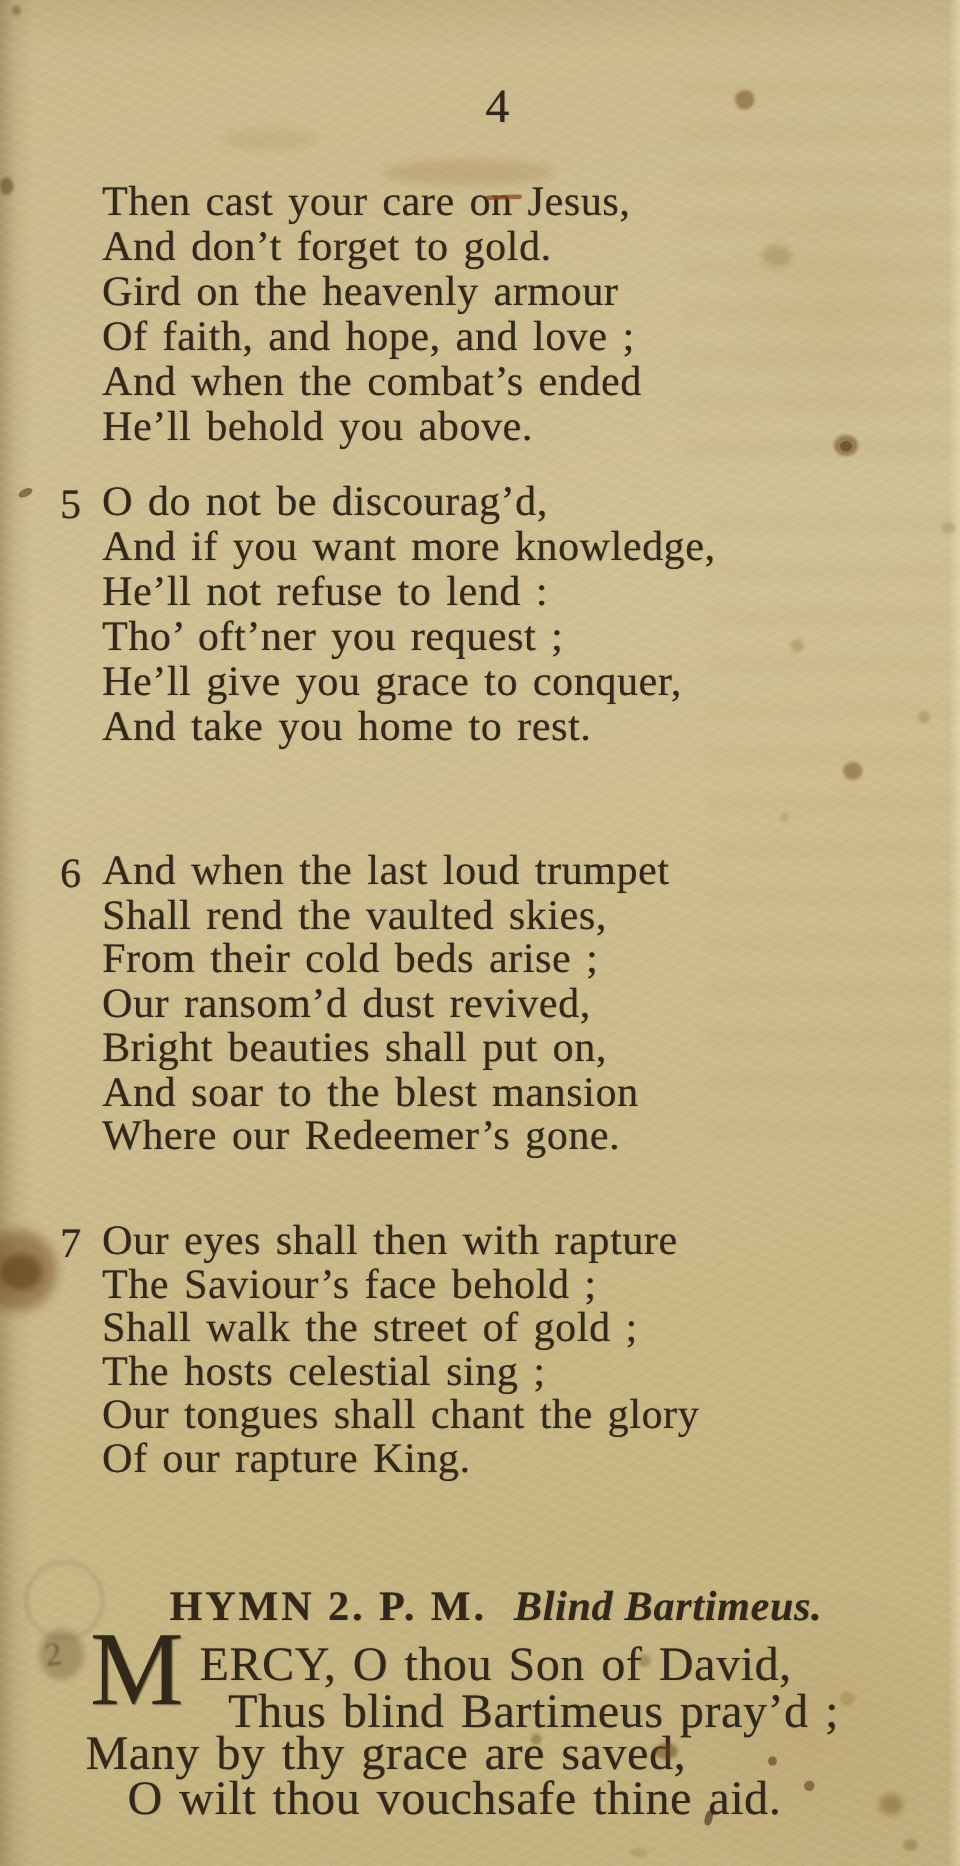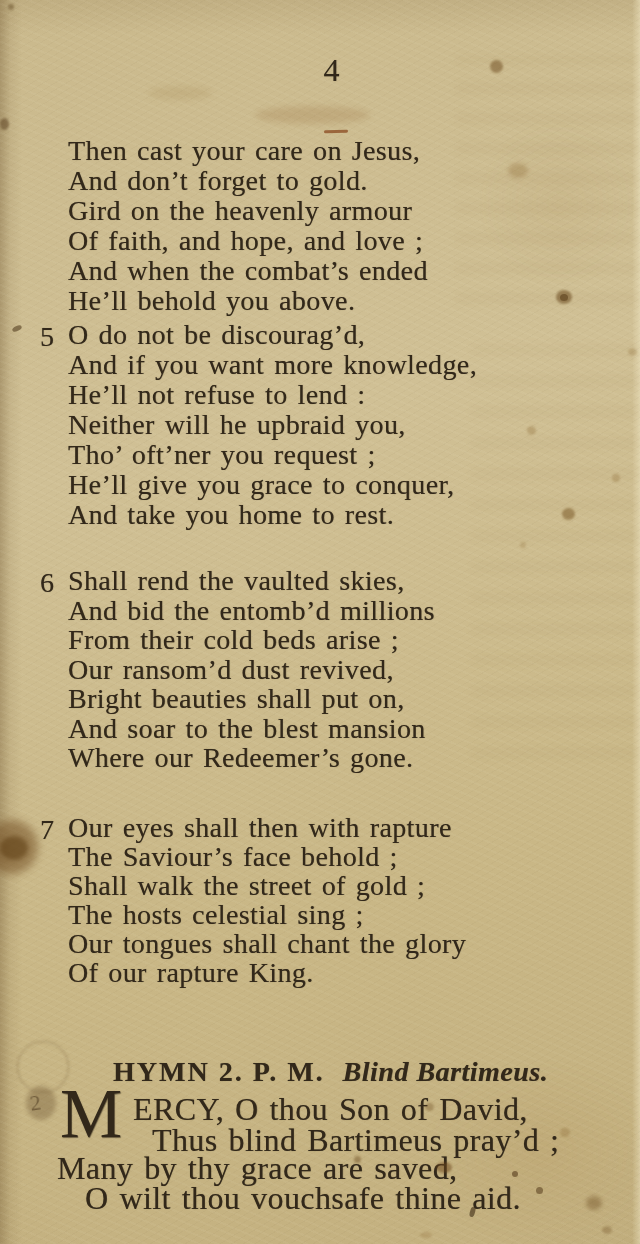--- a/index.html
+++ b/index.html
@@ -98,46 +98,45 @@
 
   <div class="texture"></div>
 
   <div class="ghost gbands1"></div>
   <div class="ghost gbands2"></div>
   <div class="ghost gblot1"></div>
   <div class="ghost gblot2"></div>
 
   <div class="pagenum ink">4</div>
 
-  <div class="stanza lh30 ink" style="top:136px;">
+  <div class="stanza lh30 ink" style="top:120px;">
     <div class="line">Then cast your care on Jesus,</div>
     <div class="line">And don’t forget to gold.</div>
     <div class="line">Gird on the heavenly armour</div>
     <div class="line">Of faith, and hope, and love ;</div>
     <div class="line">And when the combat’s ended</div>
     <div class="line">He’ll behold you above.</div>
   </div>
 
   <div class="rust-mark"></div>
 
   <div class="stanza lh30 ink" style="top:320px;">
     <span class="vnum">5</span>
     <div class="line">O do not be discourag’d,</div>
     <div class="line">And if you want more knowledge,</div>
     <div class="line">He’ll not refuse to lend :</div>
-    <div class="line">Neither will he upbraid you,</div>
     <div class="line">Tho’ oft’ner you request ;</div>
     <div class="line">He’ll give you grace to conquer,</div>
     <div class="line">And take you home to rest.</div>
   </div>
 
   <div class="stanza lh295 ink" style="top:566px;">
     <span class="vnum">6</span>
+    <div class="line">And when the last loud trumpet</div>
     <div class="line">Shall rend the vaulted skies,</div>
-    <div class="line">And bid the entomb’d millions</div>
     <div class="line">From their cold beds arise ;</div>
     <div class="line">Our ransom’d dust revived,</div>
     <div class="line">Bright beauties shall put on,</div>
     <div class="line">And soar to the blest mansion</div>
     <div class="line">Where our Redeemer’s gone.</div>
   </div>
 
   <div class="stanza lh29 ink" style="top:813px;">
     <span class="vnum">7</span>
     <div class="line">Our eyes shall then with rapture</div>

